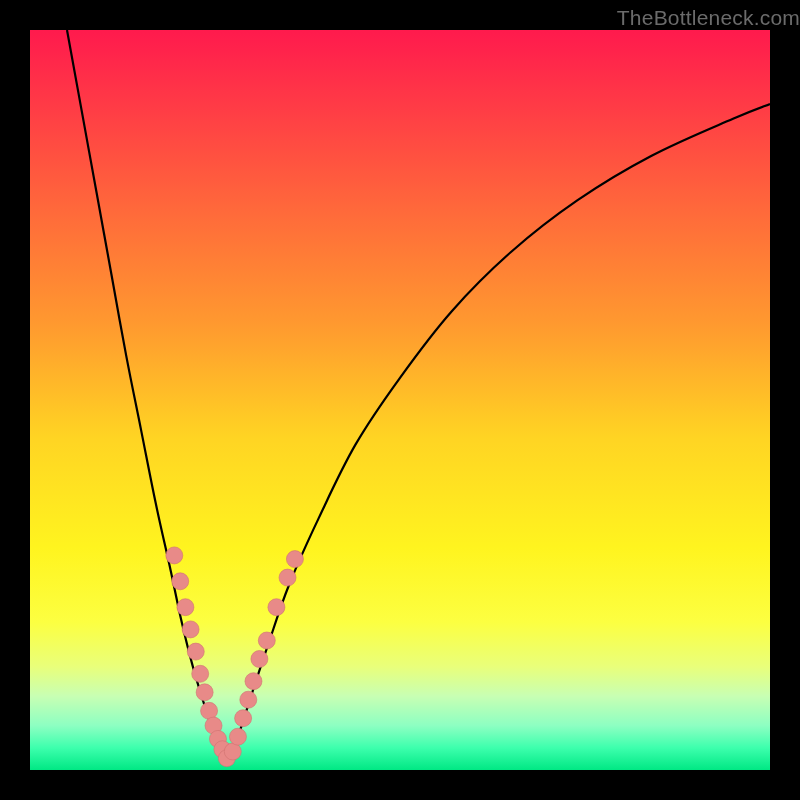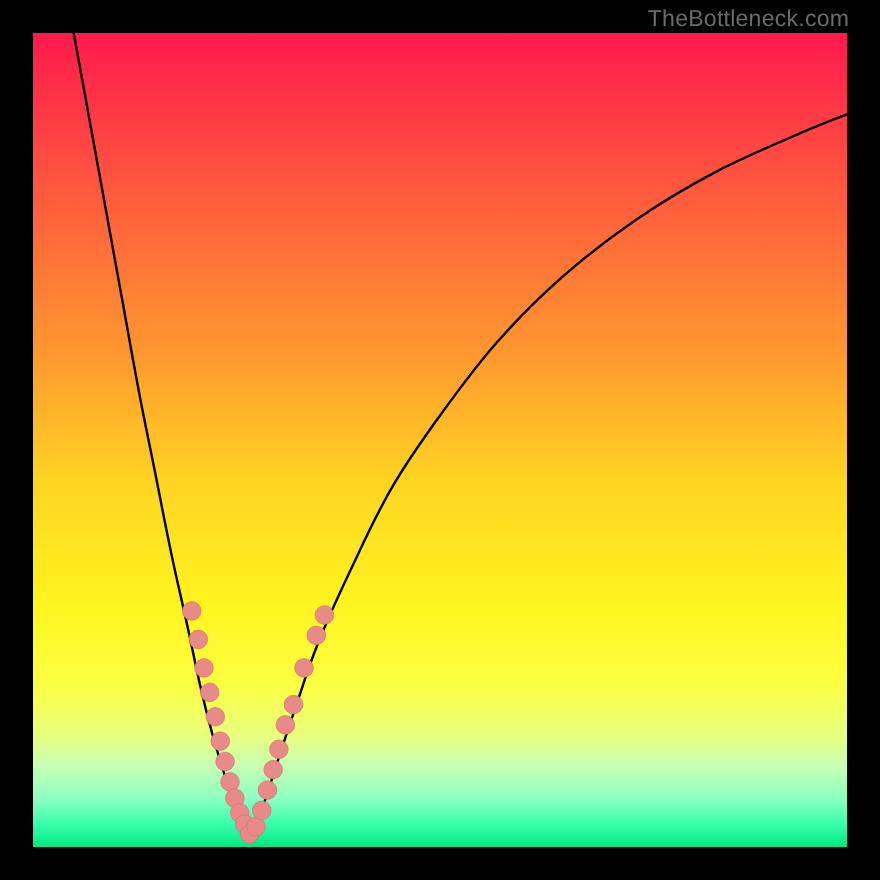--- a/index.html
+++ b/index.html
@@ -11,21 +11,21 @@
     background: #000;
     font-family: Arial, Helvetica, sans-serif;
   }
   .frame {
     position: absolute;
     box-sizing: border-box;
   }
   .watermark {
     position: absolute;
     top: 6px;
-    right: 28px;
+    right: 0;
     color: #6b6b6b;
     font-size: 21px;
     font-weight: 400;
     letter-spacing: 0.2px;
     user-select: none;
   }
   svg {
     position: absolute;
     left: 0;
     top: 0;

